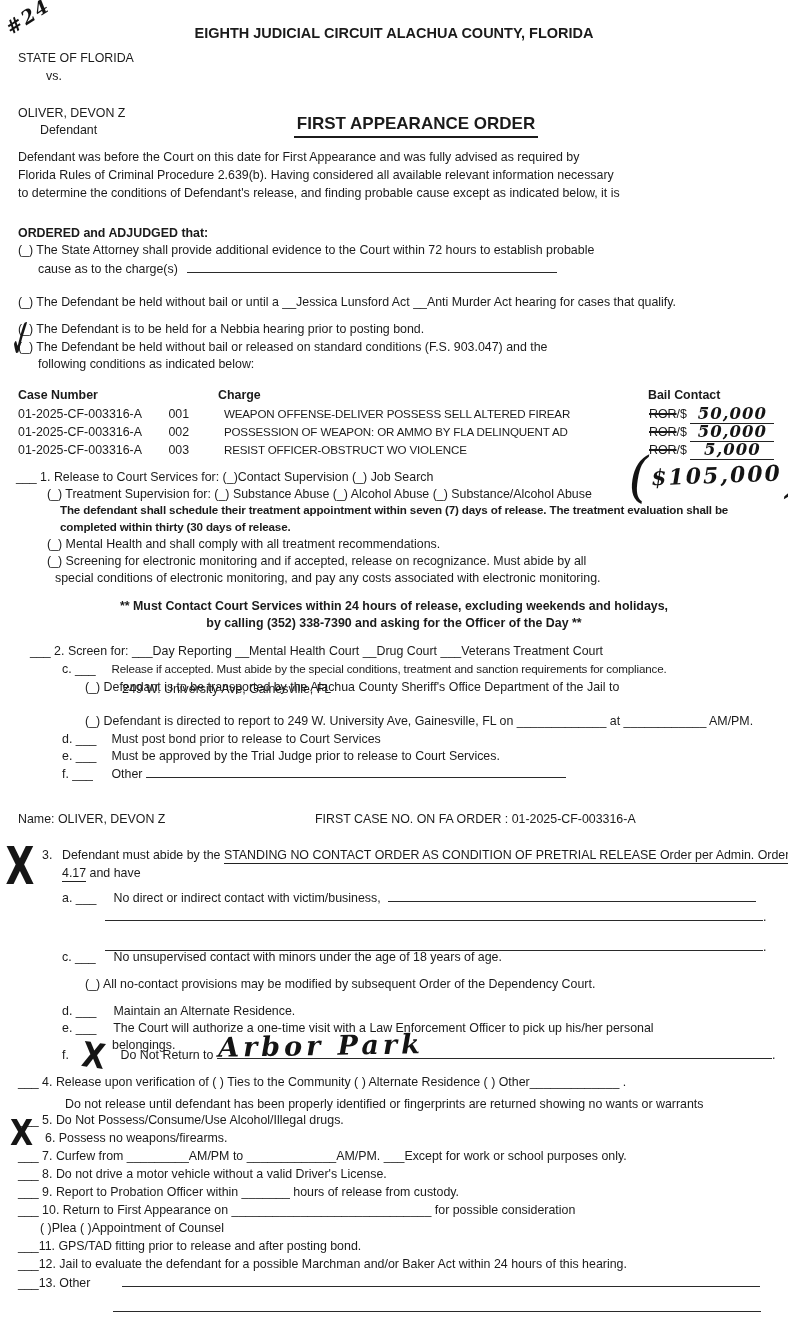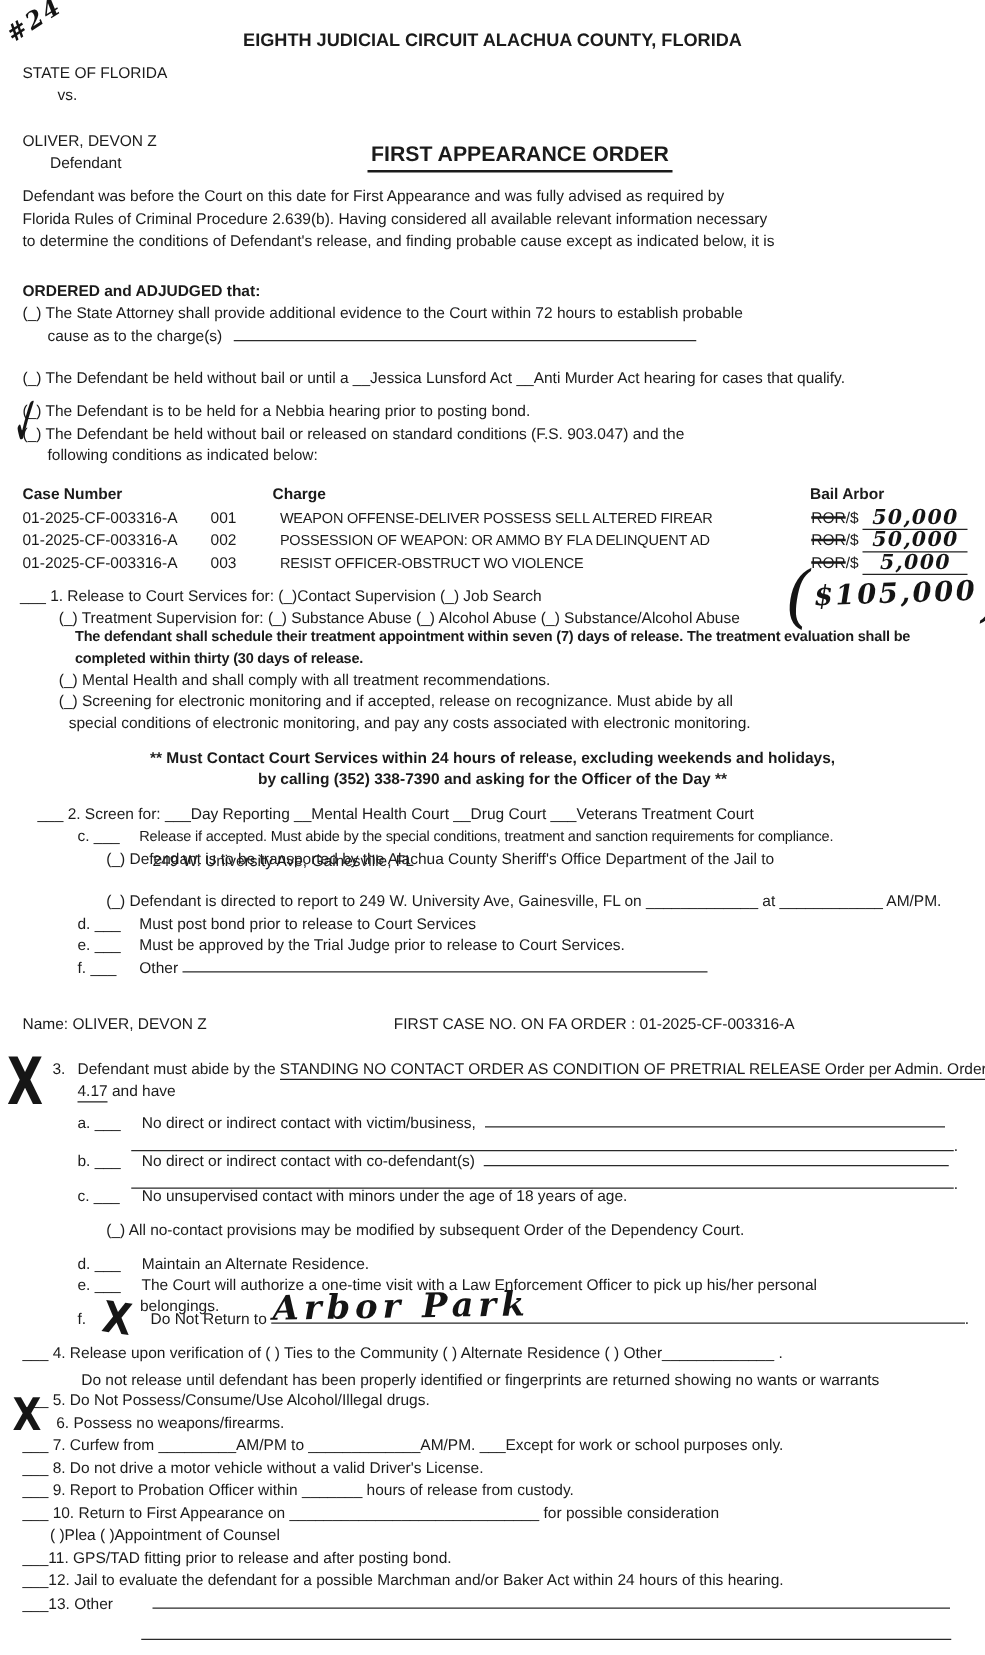--- a/index.html
+++ b/index.html
@@ -48,21 +48,21 @@
     <span class="ul-seg" style="width:370px;margin-left:6px;"></span>
   </div>
   <div class="line" style="left:18px;top:295px;">(_) The Defendant be held without bail or until a __Jessica Lunsford Act __Anti Murder Act hearing for cases that qualify.</div>
   <div class="line" style="left:18px;top:322px;">(_) The Defendant is to be held for a Nebbia hearing prior to posting bond.</div>
   <div class="line" style="left:18px;top:340px;">(_) The Defendant be held without bail or released on standard conditions (F.S. 903.047) and the</div>
   <div class="line" style="left:38px;top:357px;">following conditions as indicated below:</div>
   <div class="xmark" style="left:6px;top:318px;font-size:36px;transform:scale(0.75,1.5) rotate(-6deg);font-weight:normal;">✓</div>
 
   <div class="line b" style="left:18px;top:388px;">Case Number</div>
   <div class="line b" style="left:218px;top:388px;">Charge</div>
-  <div class="line b" style="left:648px;top:388px;">Bail Arbor</div>
+  <div class="line b" style="left:648px;top:388px;">Bail Contact</div>
 
   <div class="line" style="left:18px;top:407px;">
     <span style="display:inline-block;width:147px;">01-2025-CF-003316-A</span>
     <span style="display:inline-block;width:52px;">001</span>
     <span class="tight">WEAPON OFFENSE-DELIVER POSSESS SELL ALTERED FIREAR</span>
   </div>
   <div class="line" style="left:18px;top:425px;">
     <span style="display:inline-block;width:147px;">01-2025-CF-003316-A</span>
     <span style="display:inline-block;width:52px;">002</span>
     <span class="tight">POSSESSION OF WEAPON: OR AMMO BY FLA DELINQUENT AD</span>
@@ -137,25 +137,20 @@
   </div>
 
   <div class="line" style="left:62px;top:890px;">
     <span style="display:inline-block;width:48px;">a. ___</span>
     <span>No direct or indirect contact with victim/business,</span>
     <span class="ul-seg" style="width:368px;margin-left:4px;"></span>
   </div>
   <div class="line" style="left:105px;top:909px;">
     <span class="ul-seg" style="width:658px;"></span><span>.</span>
   </div>
-  <div class="line" style="left:62px;top:921px;">
-    <span style="display:inline-block;width:48px;">b. ___</span>
-    <span>No direct or indirect contact with co-defendant(s)</span>
-    <span class="ul-seg" style="width:372px;margin-left:4px;"></span>
-  </div>
   <div class="line" style="left:105px;top:939px;">
     <span class="ul-seg" style="width:658px;"></span><span>.</span>
   </div>
   <div class="line" style="left:62px;top:950px;">
     <span style="display:inline-block;width:48px;">c. ___</span>
     <span>No unsupervised contact with minors under the age of 18 years of age.</span>
   </div>
   <div class="line" style="left:85px;top:977px;">(_) All no-contact provisions may be modified by subsequent Order of the Dependency Court.</div>
   <div class="line" style="left:62px;top:1004px;">
     <span style="display:inline-block;width:48px;">d. ___</span>

